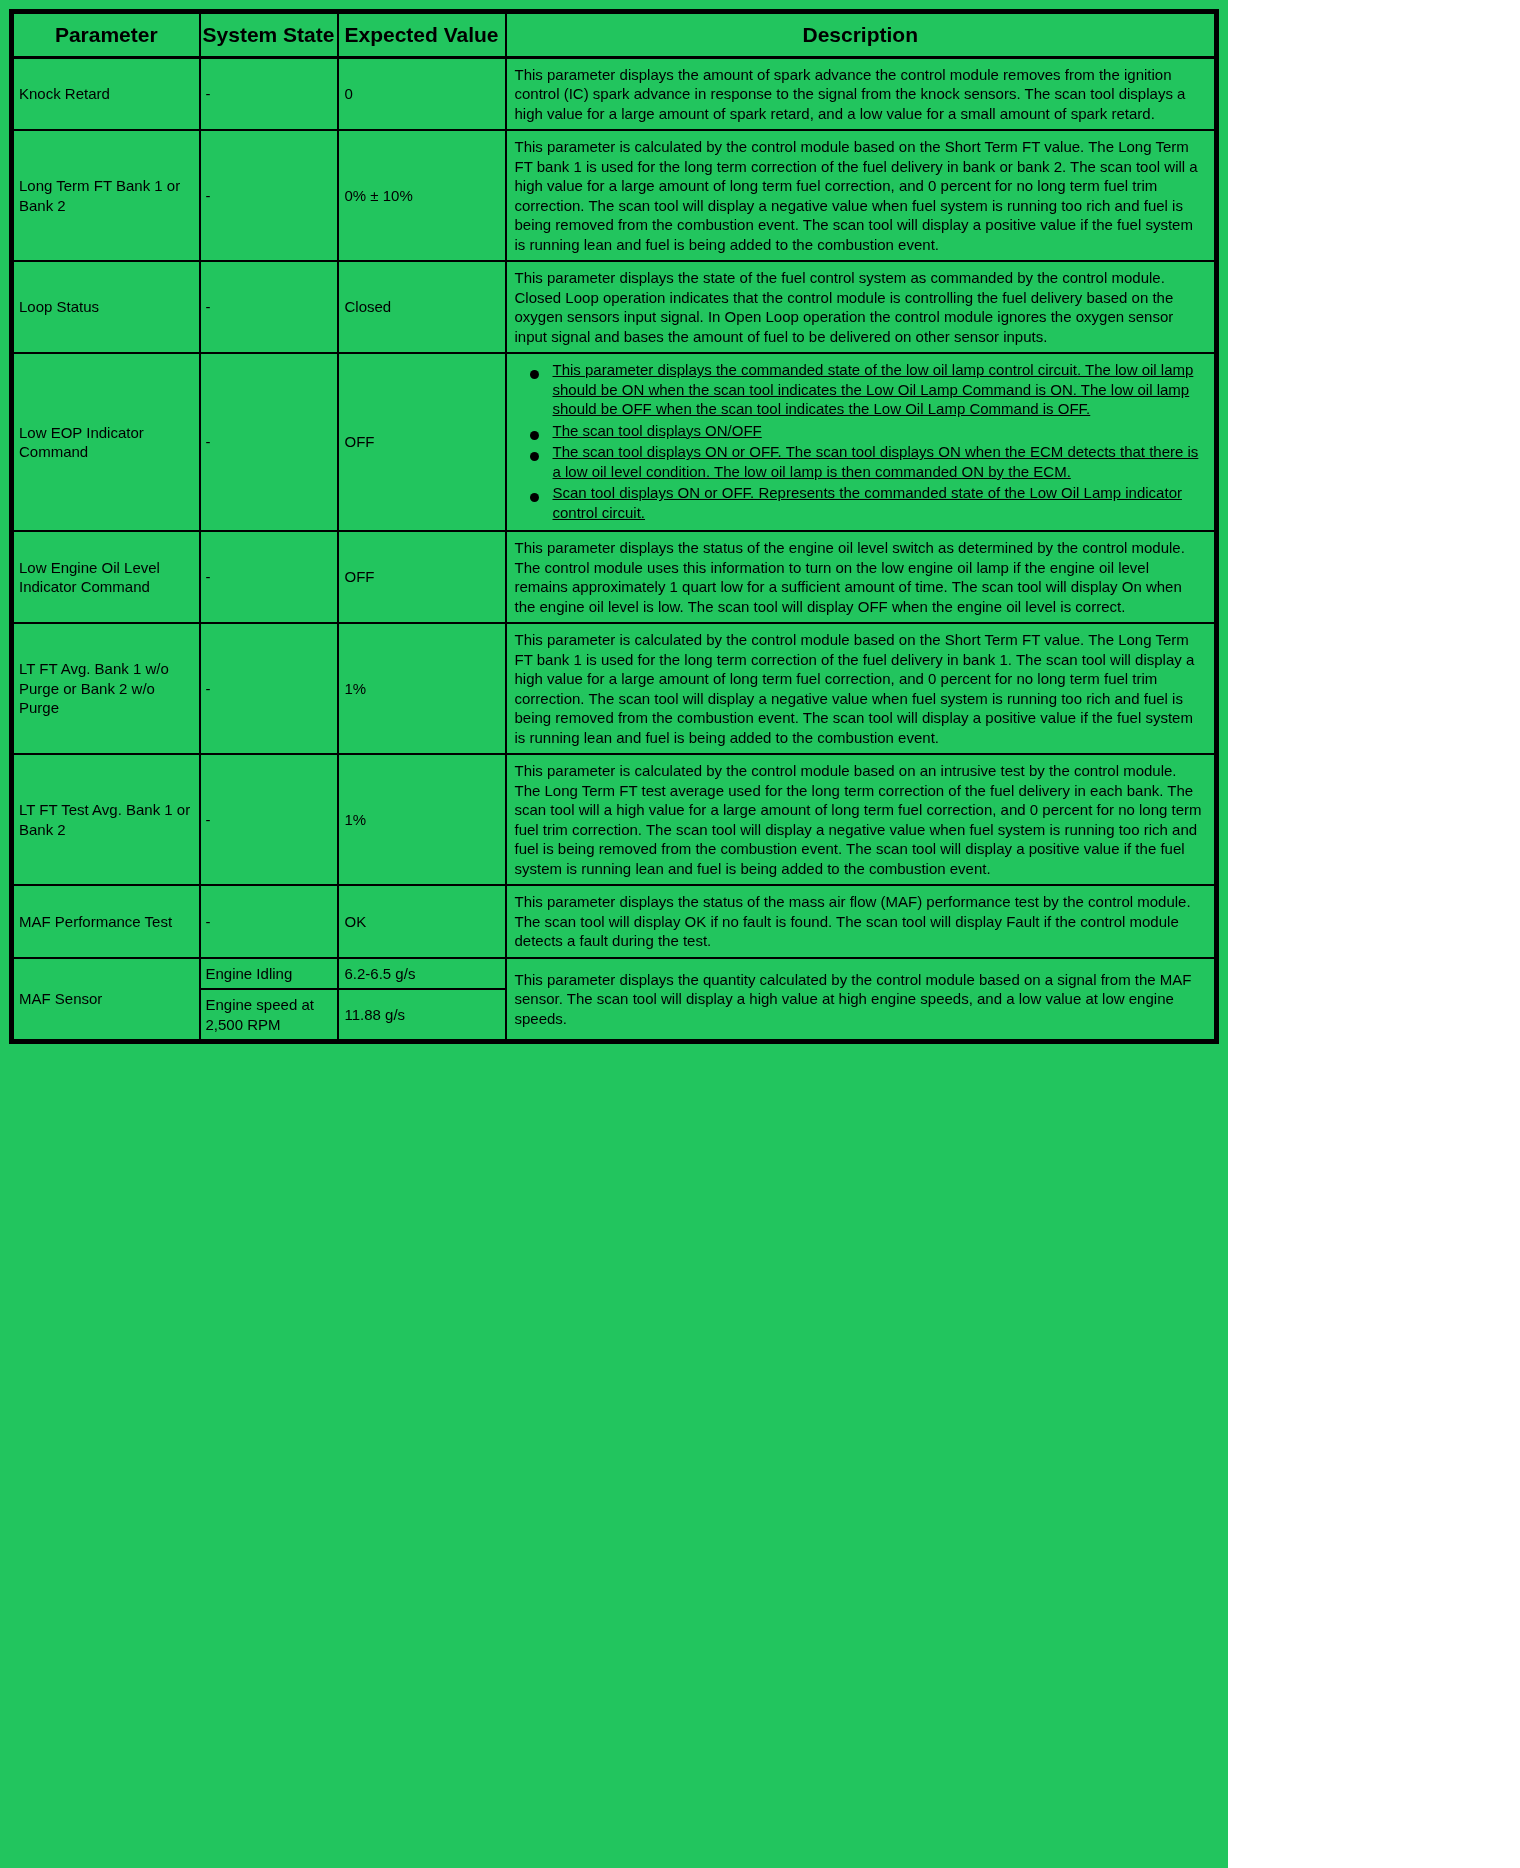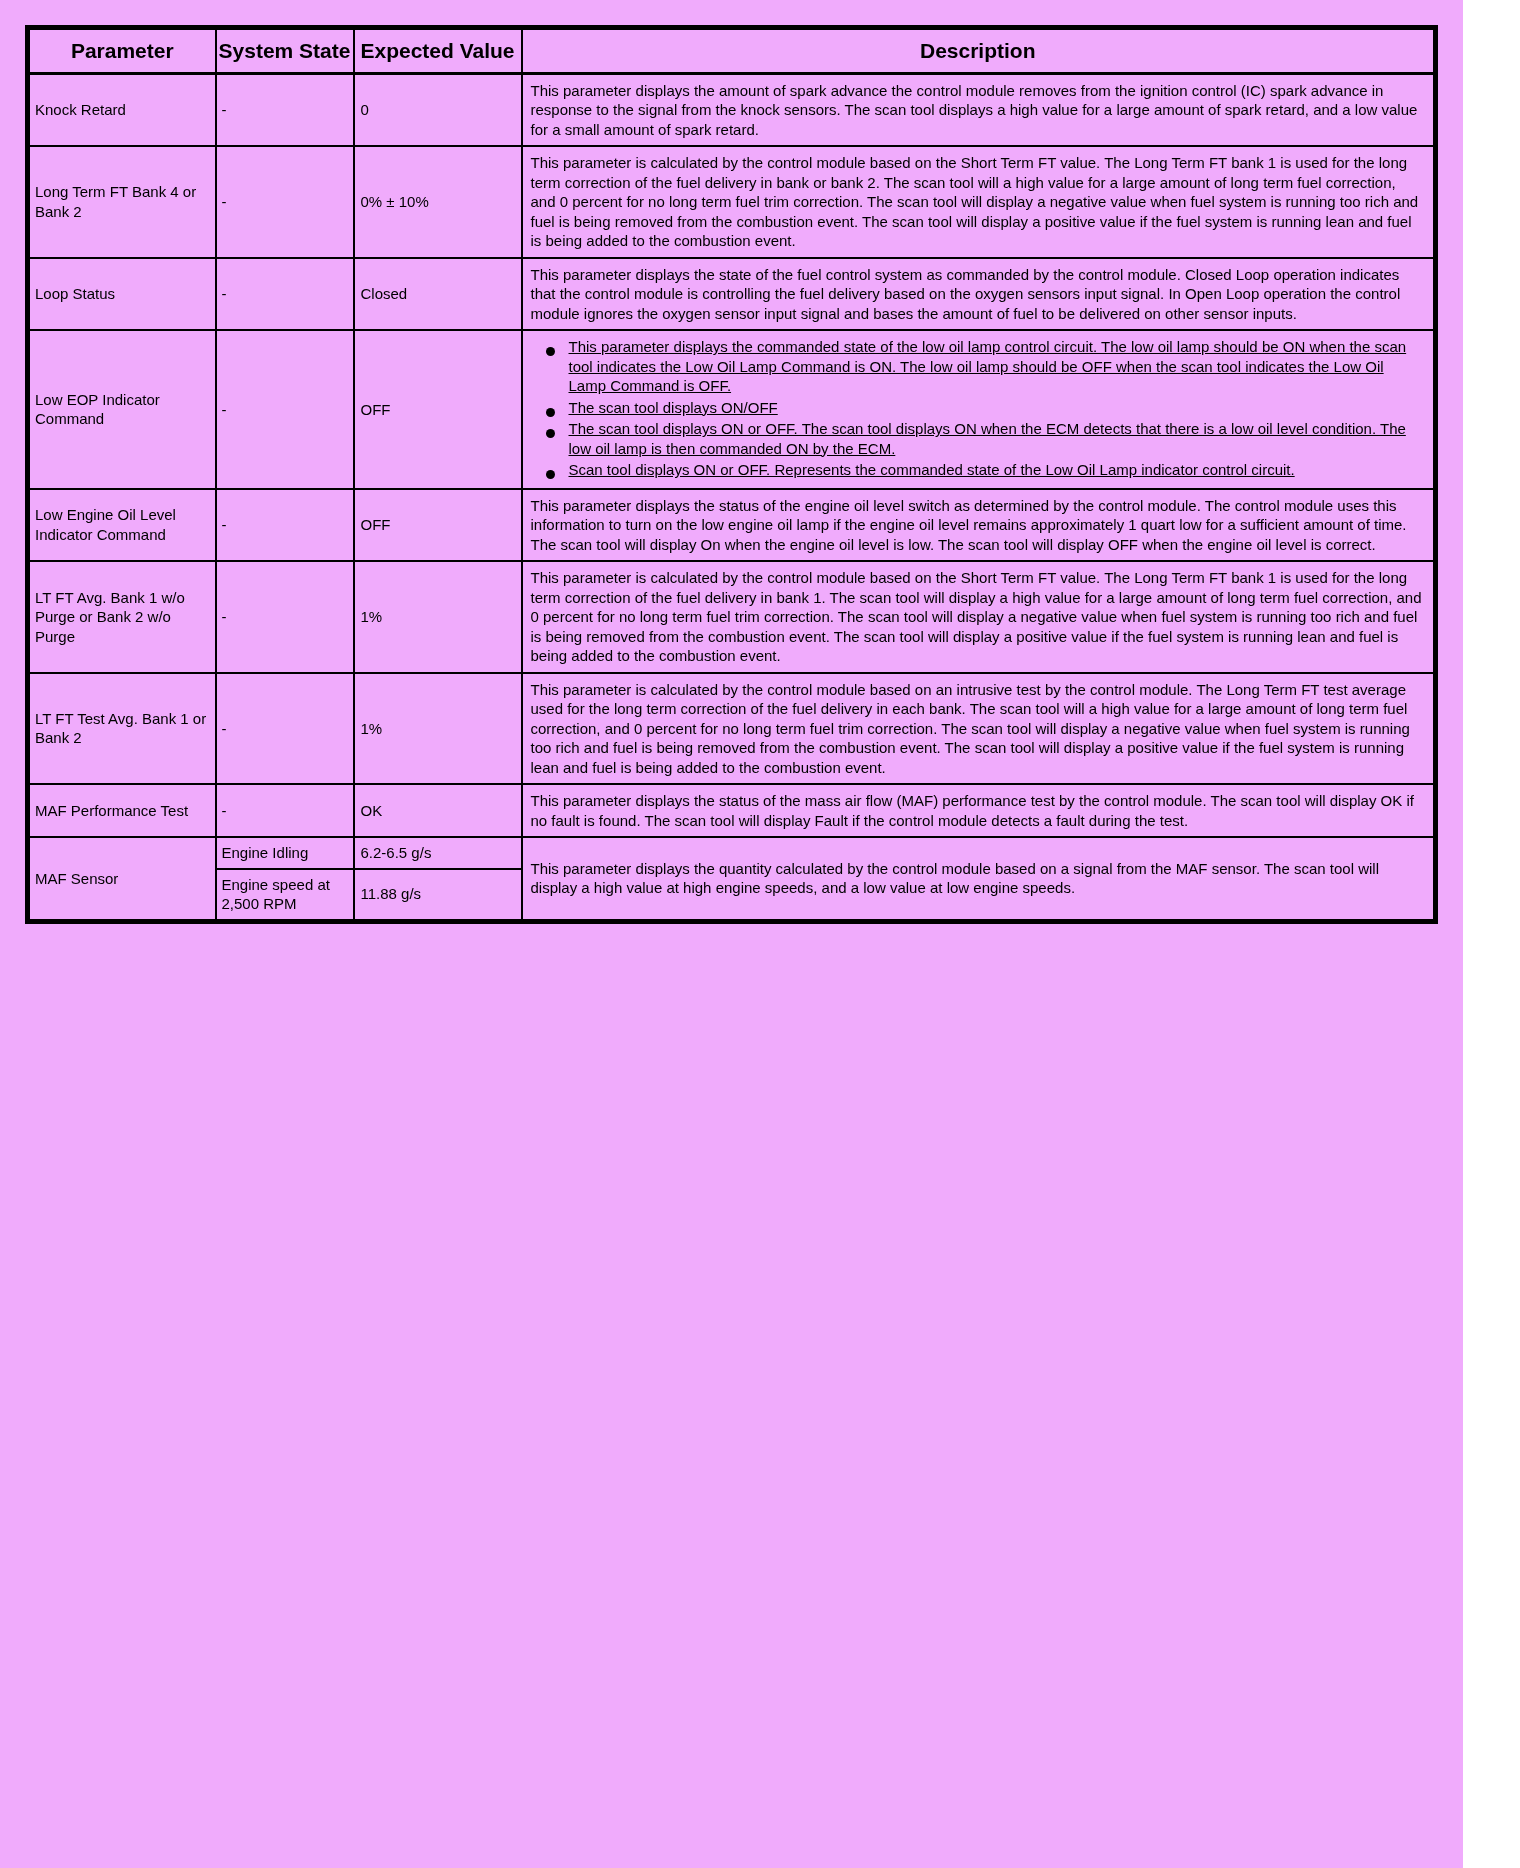--- a/index.html
+++ b/index.html
@@ -5,25 +5,25 @@
   html, body {
     margin: 0;
     padding: 0;
     background: #ffffff;
   }
   body {
     font-family: "Liberation Sans", sans-serif;
     color: #000000;
   }
   .page {
-    width: 1463px;
+    width: 1228px;
     min-height: 1868px;
     box-sizing: border-box;
-    padding: 25px;
-    background: #f0abfc;
+    padding: 9px;
+    background: #22c55e;
   }
   table.scan-table {
     width: 100%;
     border-collapse: collapse;
     table-layout: fixed;
     border: 5px solid #000000;
   }
   col.c-param    { width: 188px; }
   col.c-state    { width: 138px; }
   col.c-expected { width: 168px; }
@@ -91,21 +91,21 @@
       </tr>
     </thead>
     <tbody>
         <tr>
           <td class="col-param">Knock Retard</td>
           <td class="col-state">-</td>
           <td class="col-expected">0</td>
           <td class="col-desc">This parameter displays the amount of spark advance the control module removes from the ignition control (IC) spark advance in response to the signal from the knock sensors. The scan tool displays a high value for a large amount of spark retard, and a low value for a small amount of spark retard.</td>
         </tr>
         <tr>
-          <td class="col-param">Long Term FT Bank 4 or Bank 2</td>
+          <td class="col-param">Long Term FT Bank 1 or Bank 2</td>
           <td class="col-state">-</td>
           <td class="col-expected">0% ± 10%</td>
           <td class="col-desc">This parameter is calculated by the control module based on the Short Term FT value. The Long Term FT bank 1 is used for the long term correction of the fuel delivery in bank or bank 2. The scan tool will a high value for a large amount of long term fuel correction, and 0 percent for no long term fuel trim correction. The scan tool will display a negative value when fuel system is running too rich and fuel is being removed from the combustion event. The scan tool will display a positive value if the fuel system is running lean and fuel is being added to the combustion event.</td>
         </tr>
         <tr>
           <td class="col-param">Loop Status</td>
           <td class="col-state">-</td>
           <td class="col-expected">Closed</td>
           <td class="col-desc">This parameter displays the state of the fuel control system as commanded by the control module. Closed Loop operation indicates that the control module is controlling the fuel delivery based on the oxygen sensors input signal. In Open Loop operation the control module ignores the oxygen sensor input signal and bases the amount of fuel to be delivered on other sensor inputs.</td>
         </tr>

